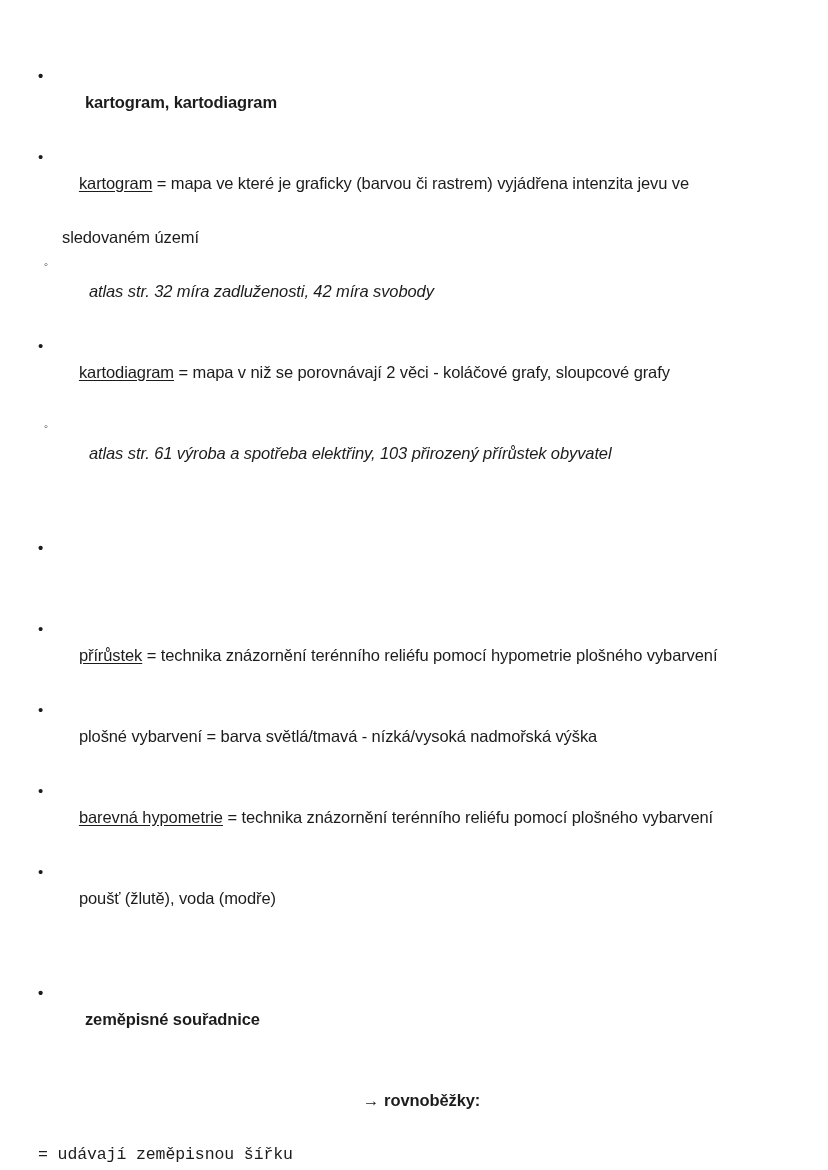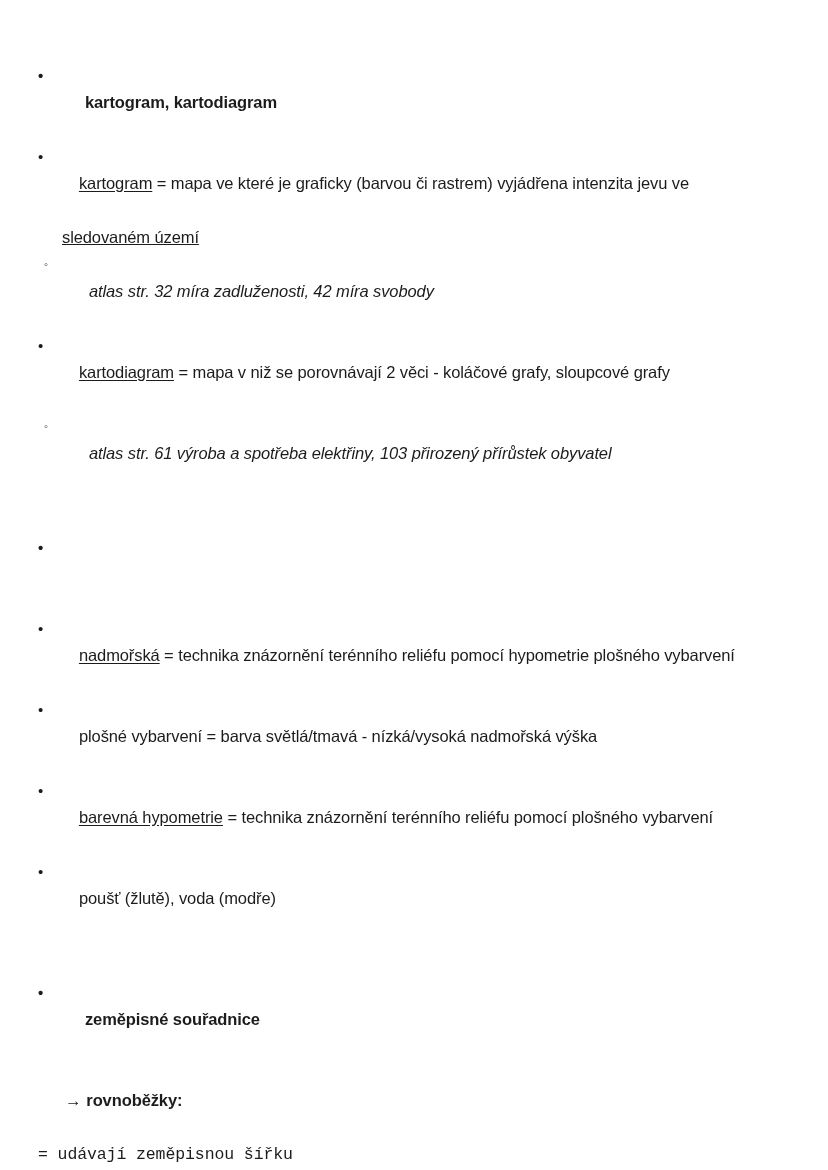--- a/index.html
+++ b/index.html
@@ -80,30 +80,30 @@
   
   .plain {
     padding-left: 0;
     font-family: Liberation Mono, monospace;
   }
 
   
   .arrow-head {
     font-weight: bold;
     padding-left: 0;
+    text-align: center;
   }
   .arrow-head .arrow {
     font-weight: bold;
     margin-right: 5px;
   }
 
   
   .cont {
     padding-left: 24px;
-    text-decoration: underline;
   }
 
   u.term {
     text-underline-offset: 2px;
   }
   .gap-lg { height: 40px; }
 </style>
 </head>
 <body>
 
@@ -132,21 +132,21 @@
       <span class="bullet">◦</span><span>atlas str. 61 výroba a spotřeba elektřiny, 103 přirozený přírůstek obyvatel</span>
     </div>
 
     <div class="gap-lg"></div>
 
     <div class="line sec-head">
       <span class="bullet">•</span>
     </div>
 
     <div class="line b1">
-      <span class="bullet">•</span><u class="term">nadmořská</u><span> = technika znázornění terénního reliéfu pomocí hypometrie plošného vybarvení</span>
+      <span class="bullet">•</span><u class="term">přírůstek</u><span> = technika znázornění terénního reliéfu pomocí hypometrie plošného vybarvení</span>
     </div>
 
     <div class="line b1">
       <span class="bullet">•</span><span>plošné vybarvení = barva světlá/tmavá - nízká/vysoká nadmořská výška</span>
     </div>
 
     <div class="line b1">
       <span class="bullet">•</span><u class="term">barevná hypometrie</u><span> = technika znázornění terénního reliéfu pomocí plošného vybarvení</span>
     </div>
 

